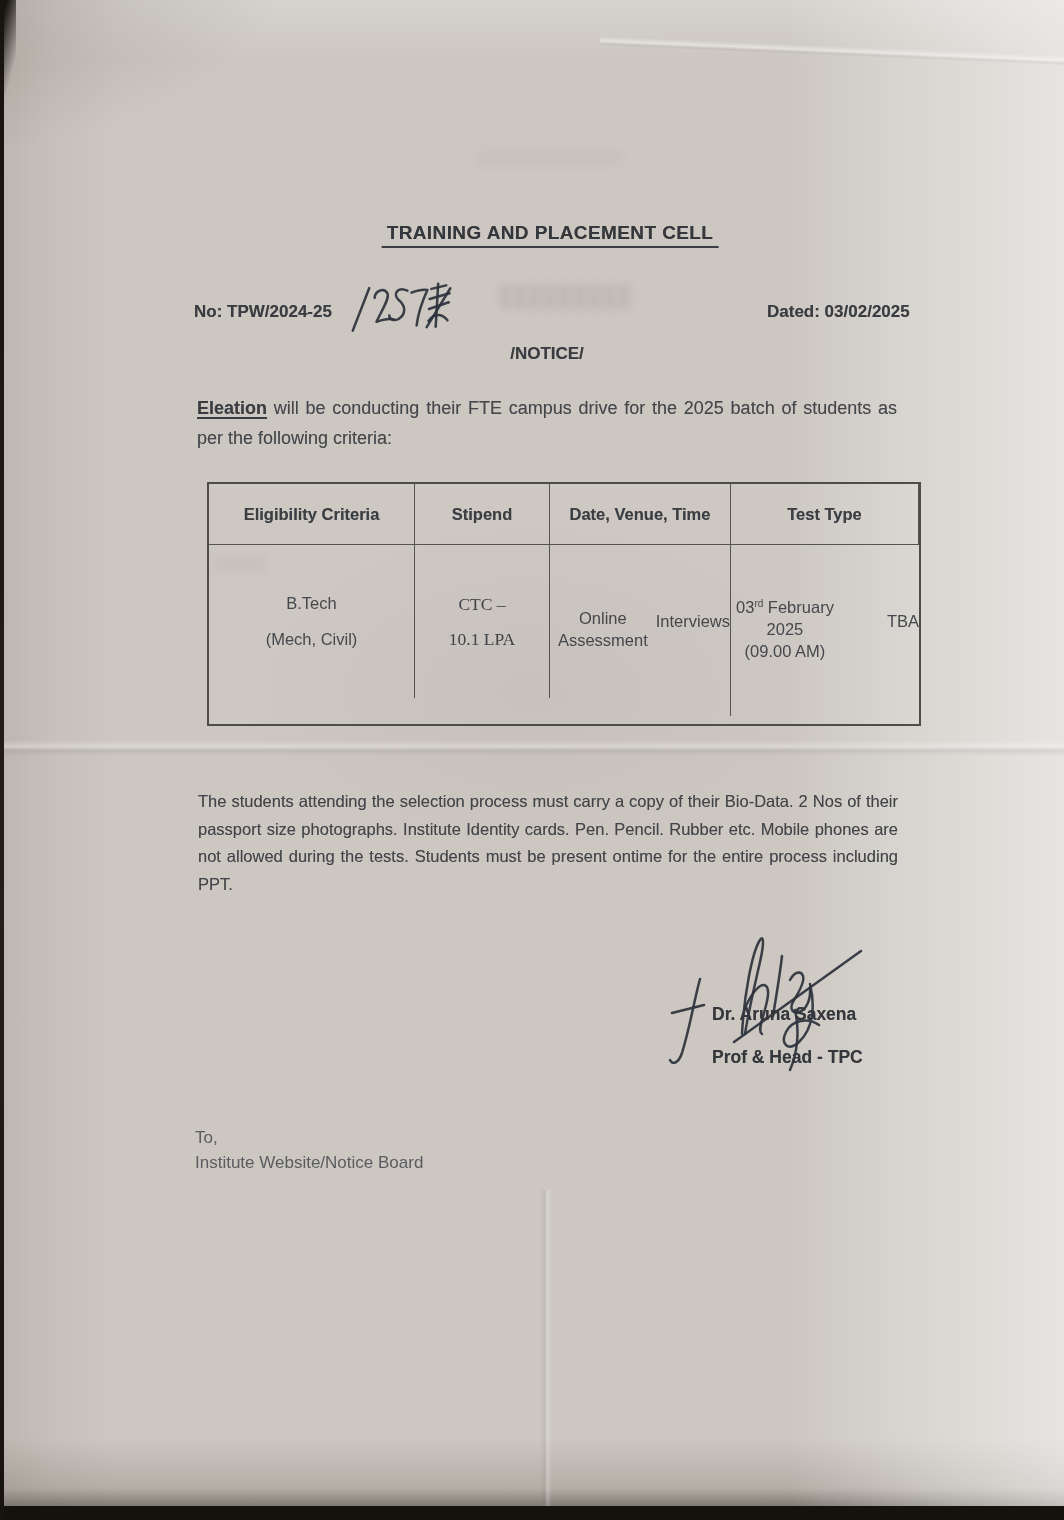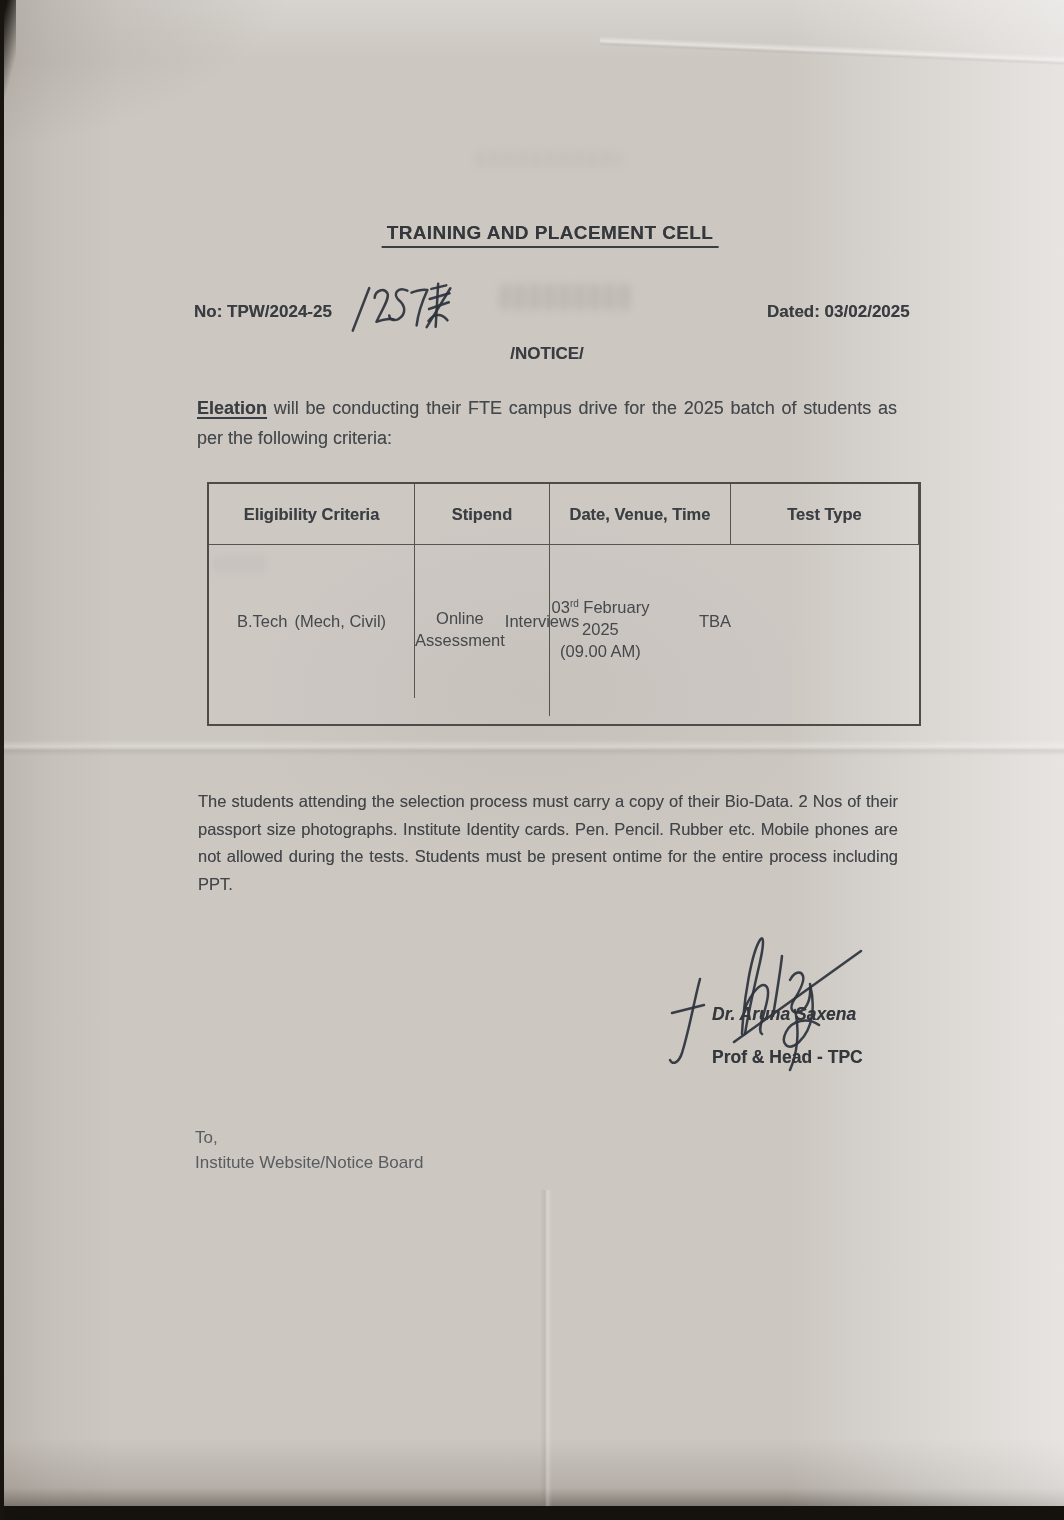--- a/index.html
+++ b/index.html
@@ -60,32 +60,32 @@
     background:rgba(255,255,255,0.03);
   }
   .th,.td{border-right:1.6px solid #565450;}
   .th:last-child,.td:last-child{border-right:none;gap:48px;}
   .th{
     height:60px;display:flex;align-items:center;justify-content:center;
     font-weight:bold;font-size:16.5px;color:#3b3e42;border-bottom:1.7px solid #565450;
     text-shadow:0 0 0.4px rgba(59,62,66,0.5);
   }
   .td{height:153px;font-size:16.5px;color:#45484c;text-align:center;}
-  .td-center{display:flex;flex-direction:row;align-items:center;justify-content:center;line-height:29px;gap:7px;}
+  .td-center{display:flex;flex-direction:column;align-items:center;justify-content:center;line-height:29px;gap:7px;}
   .td-split{display:flex;flex-direction:row;align-items:center;justify-content:space-between;}
   .td-split .top{padding-top:15px;line-height:22px;width:150px;}
   .pad-b18{padding-bottom:18px;}
   .pad-b26{padding-bottom:26px;}
   .serif-cell{font-family:"Liberation Serif", serif;font-size:17.5px;line-height:28px;color:#3f4246;}
   sup{font-size:10px;vertical-align:super;line-height:0;}
 
   .body-par{top:760px;left:198px;width:700px;font-size:16.5px;line-height:27.5px;color:#414448;
     text-align:justify;text-shadow:0 0 0.4px rgba(65,68,72,0.4);margin-top:28px;}
 
-  .sig-name{top:1004px;left:712px;font-size:17.5px;font-weight:bold;color:#34373c;text-shadow:0 0 0.5px rgba(52,55,60,0.5);font-style:italic;}
+  .sig-name{top:1004px;left:712px;font-size:17.5px;font-weight:bold;color:#34373c;text-shadow:0 0 0.5px rgba(52,55,60,0.5);}
   .sig-role{top:1034px;left:712px;font-size:17.5px;font-weight:bold;color:#34373c;text-shadow:0 0 0.5px rgba(52,55,60,0.5);margin-top:13px;}
 
   .to-word{top:1128px;left:195px;font-size:17px;color:#595c60;}
   .to-line{top:1153px;left:195px;font-size:17px;color:#595c60;}
 
   svg.ink{position:absolute;overflow:visible;}
   svg.ink path{fill:none;stroke:#2d323c;stroke-width:2.5;stroke-linecap:round;stroke-linejoin:round;opacity:0.92;}
   .hand-ref{left:348px;top:281px;transform:rotate(-2deg);}
   .hand-ref path{stroke-width:2.6;}
   .sig-main{left:698px;top:922px;}
@@ -130,20 +130,24 @@
     <div class="th">Eligibility Criteria</div>
     <div class="th">Stipend</div>
     <div class="th">Date, Venue, Time</div>
     <div class="th">Test Type</div>
 
     <div class="td td-center">
       <span>B.Tech</span>
       <span>(Mech, Civil)</span>
     </div>
 
+    <div class="td td-center serif-cell">
+      <span>CTC –</span>
+      <span>10.1 LPA</span>
+    </div>
 
     <div class="td td-split pad-b18">
       <span class="top">Online Assessment</span>
       <span>Interviews</span>
     </div>
 
     <div class="td td-split pad-b26">
       <span class="top"><span>03</span><sup>rd</sup><span> February 2025</span><br><span>(09.00 AM)</span></span>
       <span>TBA</span>
     </div>

